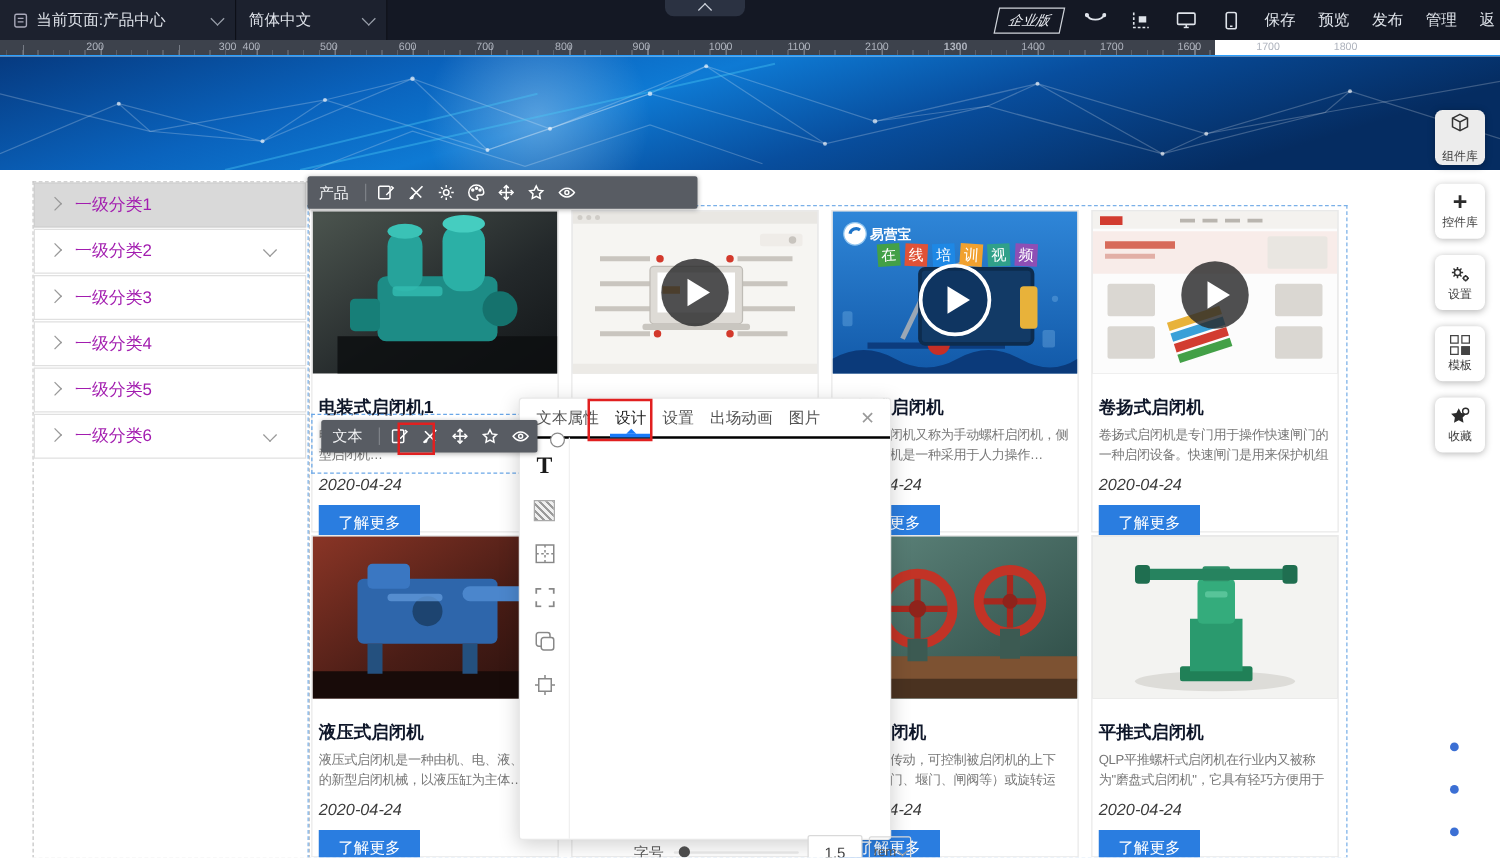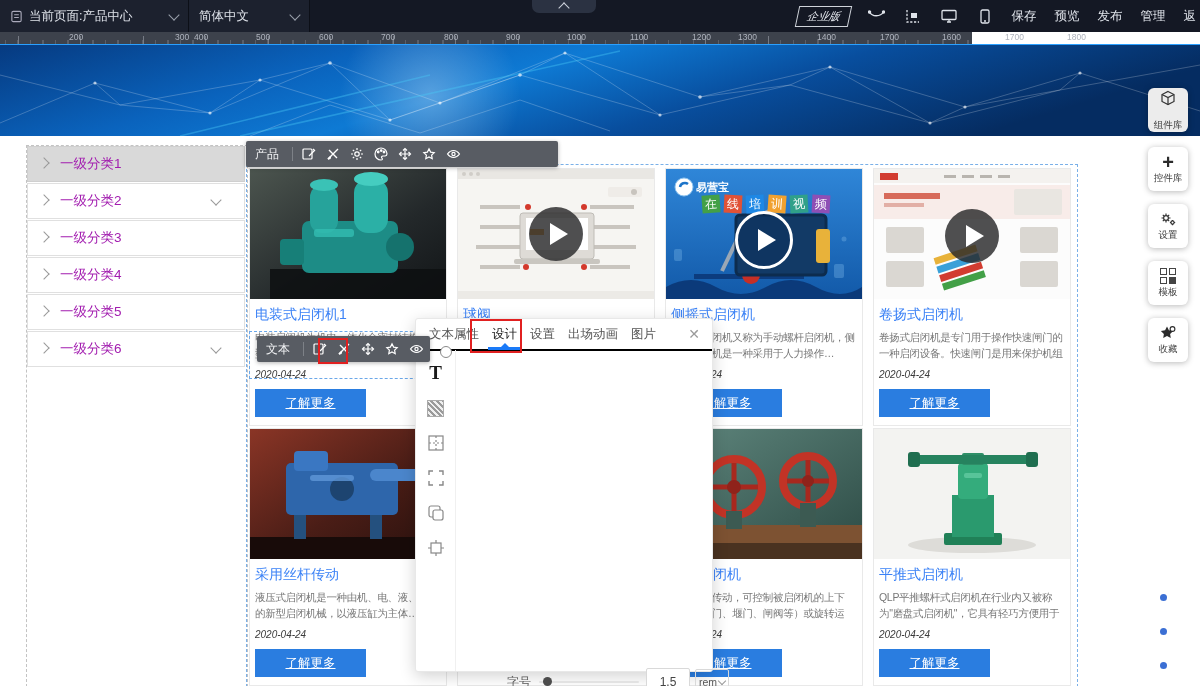--- a/index.html
+++ b/index.html
@@ -56,25 +56,25 @@
   .cat .chev{margin-right:12px;}
   .cat .dd{margin-left:auto;}
   .cat.active{background:#d9d9d9;border-color:#cfcfcf;}
   .sel-cat{left:26px;top:145px;width:220px;height:540px;border:1px dashed #c3c3c3;z-index:2;}
 
   
   .grid-outline{left:246px;top:164px;width:830px;height:521px;border:1px dashed #7ab0e8;z-index:5;}
   .card{width:198px;height:258px;background:#fff;border:1px solid #e9e9e9;box-sizing:border-box;z-index:4;}
   .cimg{width:196px;height:130px;overflow:hidden;position:relative;background:#ddd;}
   .cimg svg{display:block;}
-  .ctitle{font-size:14px;font-weight:normal;color:#3b82f6;padding:7px 5px 0 5px;white-space:nowrap;overflow:hidden;}
+  .ctitle{font-size:14px;font-weight:bold;color:#0f172a;padding:18px 5px 0 5px;white-space:nowrap;overflow:hidden;}
   .cdesc{font-size:10.5px;letter-spacing:-0.3px;color:#777;line-height:16px;height:32px;overflow:hidden;padding:5px 4px 0 5px;}
-  .cdate{font-size:10px;font-style:italic;color:#3c3c3c;padding:8px 5px 0 5px;}
+  .cdate{font-size:13px;font-style:italic;color:#3c3c3c;padding:8px 5px 0 5px;}
   .cdate:empty,.cbtn:empty{display:none;}
-  .cbtn{margin:9px 0 0 5px;width:111px;height:28px;background:#2a7de0;color:#fff;font-size:12.5px;display:flex;align-items:center;justify-content:center;cursor:pointer;text-decoration:underline;}
+  .cbtn{margin:9px 0 0 5px;width:81px;height:28px;background:#2a7de0;color:#fff;font-size:12.5px;display:flex;align-items:center;justify-content:center;cursor:pointer;}
 
   
   .play{position:absolute;border-radius:50%;display:flex;align-items:center;justify-content:center;}
   .play .tri{width:0;height:0;border-style:solid;border-color:transparent transparent transparent #fff;}
 
   
   .dtool{background:#585c63;border-radius:2px;box-shadow:0 1px 4px rgba(0,0,0,.3);display:flex;align-items:center;color:#f2f3f5;font-size:12px;}
   .dtool .dlabel{padding:0 9px;}
   .dtool .dsep{width:1px;height:14px;background:#7d8187;margin:0 4px;}
   .dtool .dico{width:24px;height:22px;display:flex;align-items:center;justify-content:center;cursor:pointer;position:relative;}
@@ -421,21 +421,21 @@
         <rect x="0" y="108" width="196" height="22" fill="#180b09"></rect>
         <rect x="36" y="34" width="112" height="52" rx="5" fill="#2e66ab"></rect>
         <rect x="44" y="22" width="34" height="20" rx="4" fill="#3a77c2"></rect>
         <rect x="120" y="40" width="52" height="12" rx="6" fill="#4b86cc"></rect>
         <rect x="44" y="86" width="12" height="24" fill="#24507e"></rect>
         <rect x="120" y="86" width="12" height="24" fill="#24507e"></rect>
         <circle cx="92" cy="60" r="12" fill="#1d4470"></circle>
         <rect x="60" y="46" width="44" height="6" rx="3" fill="#5f97d8" opacity="0.8"></rect>
       </svg>
     </div>
-    <div class="ctitle">采用丝杆传动</div>
+    <div class="ctitle">液压式启闭机</div>
     <div class="cdesc">液压式启闭机是一种由机、电、液、一体的新型启闭机械，以液压缸为主体…</div>
     <div class="cdate">2020-04-24</div>
     <div class="cbtn">了解更多</div>
   </div>
 
   <div class="abs card" style="left:457px;top:428px;">
     <div class="cimg" style="background:#e9e9e9;"></div>
     <div class="ctitle"></div>
     <div class="cdesc"></div>
 
@@ -658,22 +658,22 @@
     <span style="left:69px;">200</span>
     <span style="left:131px;margin-left:44px;">300</span>
     <span style="left:194px;">400</span>
     <span style="left:256px;">500</span>
     <span style="left:319px;">600</span>
     <span style="left:381px;">700</span>
     <span style="left:444px;">800</span>
     <span style="left:506px;">900</span>
     <span style="left:567px;">1000</span>
     <span style="left:630px;">1100</span>
-    <span style="left:692px;">1200</span>
-    <span style="left:738px;">1300</span>
+    <span style="left:692px;">2100</span>
+    <span style="left:755px;font-weight:bold;">1300</span>
     <span style="left:817px;">1400</span>
     <span style="left:880px;">1700</span>
     <span style="left:942px;">1600</span>
     <span style="left:1005px;">1700</span>
     <span style="left:1067px;">1800</span>
   </div>
 
   <div class="abs topbar">
     <div class="tb-seg seg-page">
       <svg width="13" height="13" viewBox="0 0 14 14" style="margin-right:6px;">

